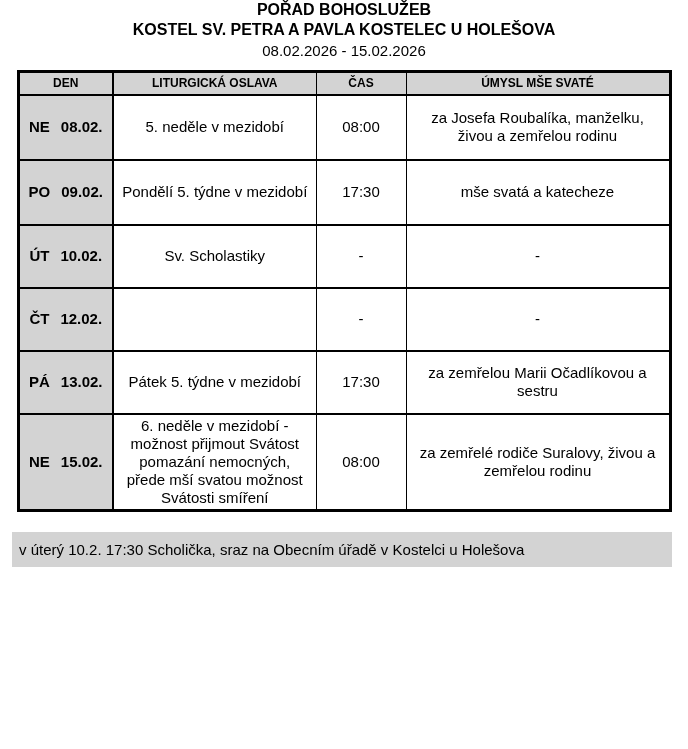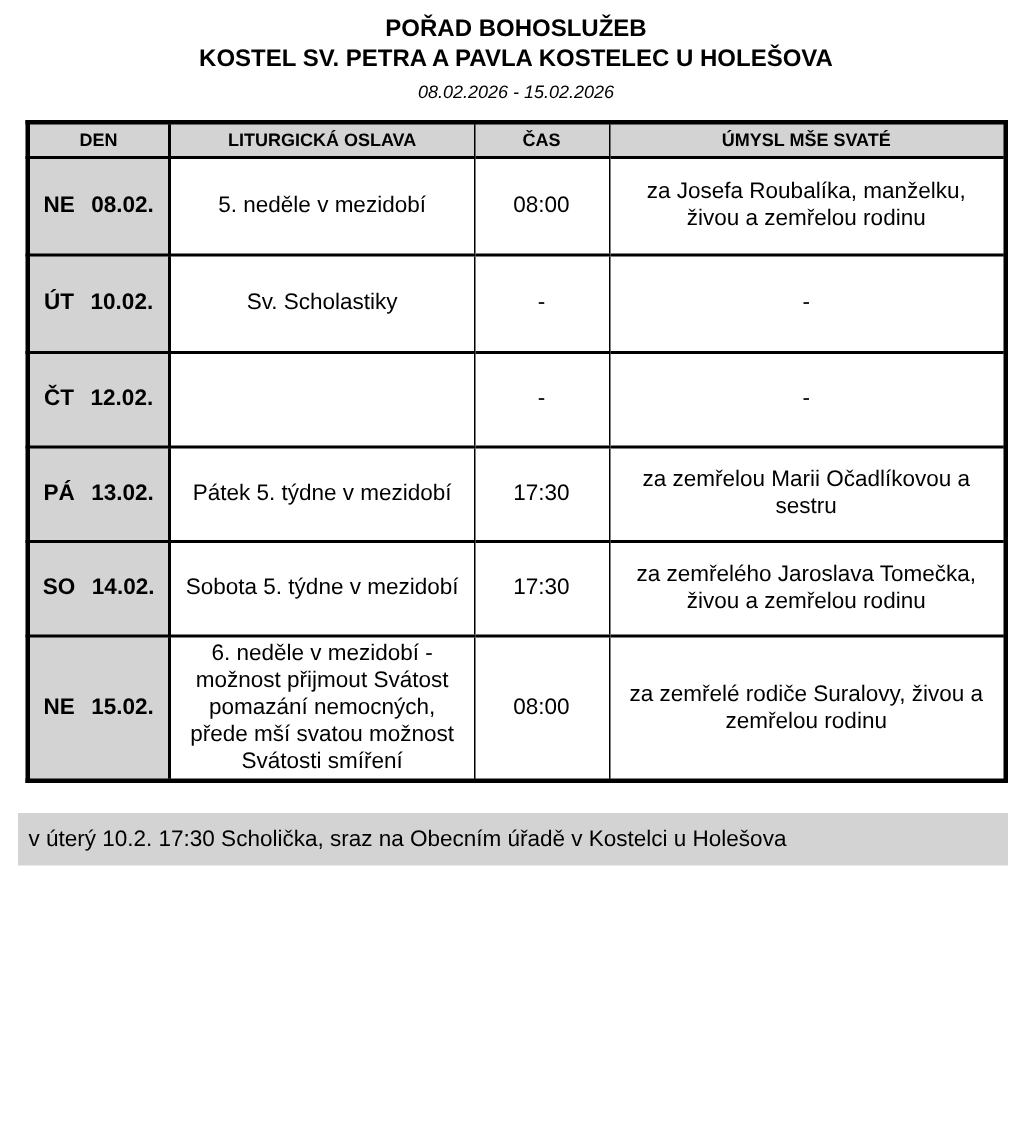--- a/index.html
+++ b/index.html
@@ -8,23 +8,23 @@
     --footer-gray:#d3d3d3;
   }
   *{margin:0;padding:0;box-sizing:border-box;}
   html,body{background:#ffffff;}
   body{
     width:688px;height:749px;
     font-family:"Liberation Sans","DejaVu Sans",sans-serif;
     color:#000;
     overflow:hidden;
   }
-  .titles{text-align:center;padding-top:10px;}
+  .titles{text-align:center;}
   .title-line{font-size:16px;font-weight:bold;line-height:20px;}
-  .date-line{font-size:12px;line-height:20px;margin-top:1px;font-style:italic;}
+  .date-line{font-size:15px;line-height:20px;margin-top:1px;}
 
   table.schedule{
     border-collapse:collapse;
     table-layout:fixed;
     width:652px;
     margin:9px auto 0 auto;
     border:3px solid var(--border);
   }
   col.c-day{width:95px;}
   col.c-celebration{width:203px;}
@@ -101,44 +101,44 @@
     </tr>
   </thead>
   <tbody>
       <tr>
         <td class="day-cell"><span>NE</span><span class="day-gap"></span><span>08.02.</span></td>
         <td class="celebration-cell">5. neděle v mezidobí</td>
         <td class="time-cell">08:00</td>
         <td class="intention-cell">za Josefa Roubalíka, manželku, živou a zemřelou rodinu</td>
       </tr>
       <tr>
+        <td class="day-cell"><span>PO</span><span class="day-gap"></span><span>09.02.</span></td>
+        <td class="celebration-cell">Pondělí 5. týdne v mezidobí</td>
+        <td class="time-cell">17:30</td>
+        <td class="intention-cell">mše svatá a katecheze</td>
+      </tr>
+      <tr>
         <td class="day-cell"><span>ÚT</span><span class="day-gap"></span><span>10.02.</span></td>
         <td class="celebration-cell">Sv. Scholastiky</td>
         <td class="time-cell">-</td>
         <td class="intention-cell">-</td>
       </tr>
       <tr>
         <td class="day-cell"><span>ČT</span><span class="day-gap"></span><span>12.02.</span></td>
         <td class="celebration-cell"></td>
         <td class="time-cell">-</td>
         <td class="intention-cell">-</td>
       </tr>
       <tr>
         <td class="day-cell"><span>PÁ</span><span class="day-gap"></span><span>13.02.</span></td>
         <td class="celebration-cell">Pátek 5. týdne v mezidobí</td>
         <td class="time-cell">17:30</td>
         <td class="intention-cell">za zemřelou Marii Očadlíkovou a sestru</td>
       </tr>
       <tr>
-        <td class="day-cell"><span>SO</span><span class="day-gap"></span><span>14.02.</span></td>
-        <td class="celebration-cell">Sobota 5. týdne v mezidobí</td>
-        <td class="time-cell">17:30</td>
-        <td class="intention-cell">za zemřelého Jaroslava Tomečka, živou a zemřelou rodinu</td>
-      </tr>
-      <tr>
         <td class="day-cell"><span>NE</span><span class="day-gap"></span><span>15.02.</span></td>
         <td class="celebration-cell">6. neděle v mezidobí - možnost přijmout Svátost pomazání nemocných, přede mší svatou možnost Svátosti smíření</td>
         <td class="time-cell">08:00</td>
         <td class="intention-cell">za zemřelé rodiče Suralovy, živou a zemřelou rodinu</td>
       </tr>
     </tbody>
 </table>
 
 <div class="footer-bar">
   <span>v úterý 10.2. 17:30 Scholička, sraz na Obecním úřadě v Kostelci u Holešova</span>

